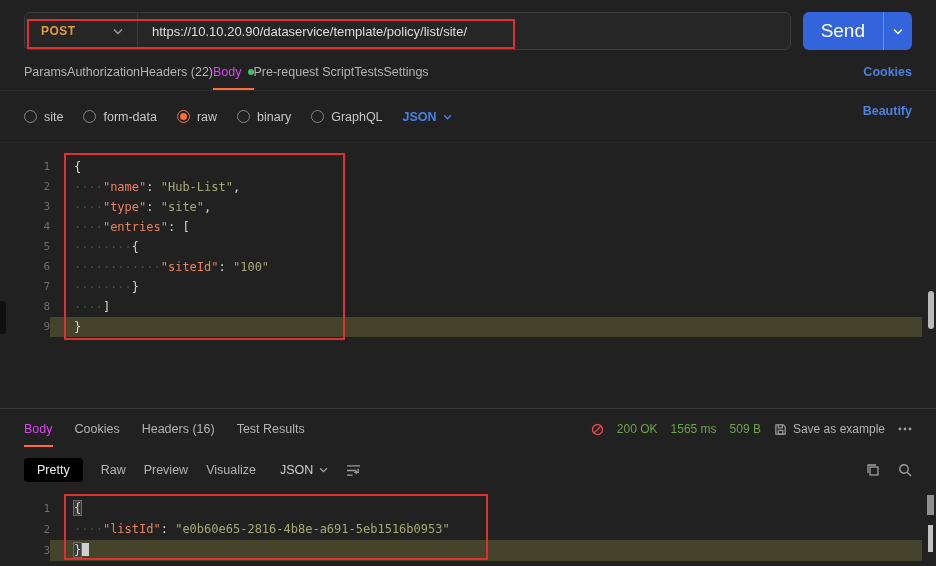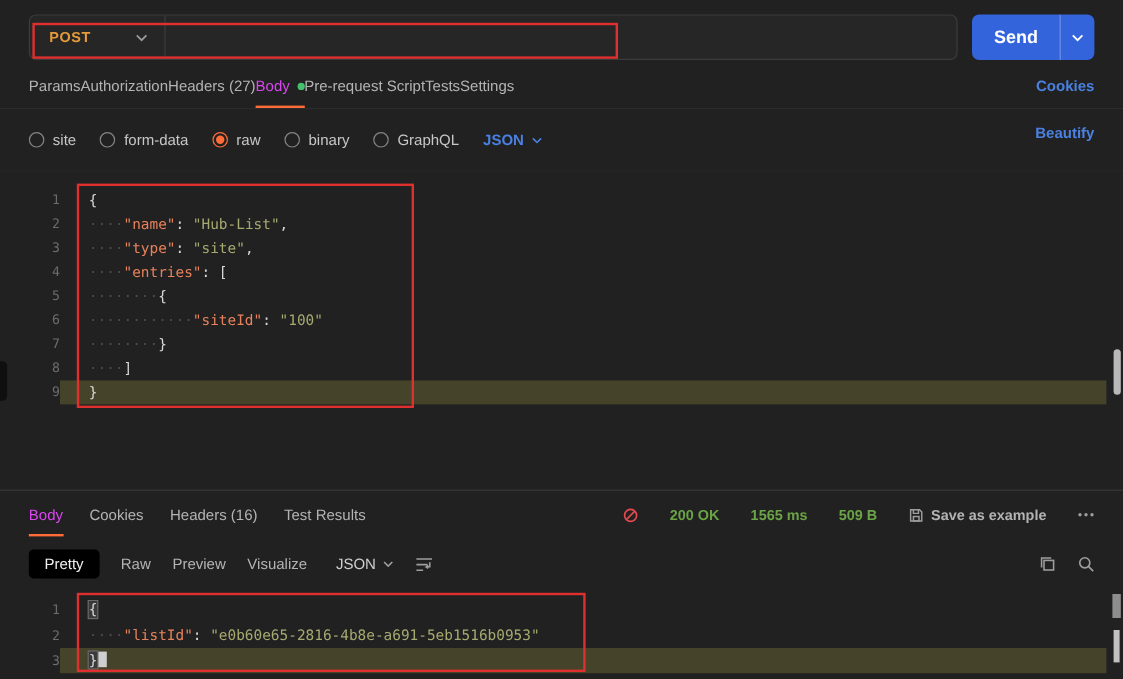--- a/index.html
+++ b/index.html
@@ -8,21 +8,21 @@
   .app{position:relative;width:936px;height:566px;background:#212121;overflow:hidden;}
 
   
   .topbar{display:flex;align-items:center;gap:12px;padding:12px 24px 0 24px;}
   .url-box{position:relative;flex:1;height:38px;display:flex;align-items:center;background:#262626;border:1px solid #3b3b3b;border-radius:6px;}
   .method{display:flex;align-items:center;justify-content:space-between;width:112px;padding:0 14px 0 16px;cursor:pointer;height:100%;}
   .method-label{color:#e59a3b;font-weight:700;font-size:12px;letter-spacing:.5px;}
   .vsep{width:1px;align-self:stretch;background:#3b3b3b;margin-right:14px;}
   .url-text{font-size:13px;color:#dedede;white-space:nowrap;overflow:hidden;}
   .send{height:38px;display:flex;align-items:stretch;background:#3364db;border-radius:6px;overflow:hidden;cursor:pointer;flex:0 0 auto;}
-  .send-main{display:flex;align-items:center;padding:16px 18px;color:#fff;font-size:15px;font-weight:700;}
+  .send-main{display:flex;align-items:center;padding:16px 18px;color:#fff;font-size:19px;font-weight:400;}
   .send-sep{width:1px;background:rgba(255,255,255,.28);}
   .send-caret{display:flex;align-items:center;padding:0 9px;color:#fff;}
 
   
   .req-tabs{display:flex;align-items:center;padding:15px 24px 0 24px;border-bottom:1px solid #2c2c2c;font-size:12.5px;color:#b3b3b3;}
   .tab{padding-bottom:11px;cursor:pointer;white-space:nowrap;}
   .tab.active{color:#d946ef;border-bottom:2px solid #ff6c37;padding-bottom:9px;}
   .dot{display:inline-block;width:6px;height:6px;border-radius:50%;background:#45c06e;margin-left:6px;vertical-align:1px;}
   .spacer{flex:1;}
   .link{color:#4a80e0;font-weight:700;font-size:12.5px;cursor:pointer;padding-bottom:11px;}
@@ -54,21 +54,21 @@
 
   
   .anno{position:absolute;border:2px solid #df2f2f;pointer-events:none;z-index:6;}
   .anno-url{left:2px;top:6px;width:488px;height:30px;}
   .anno-req{left:64px;top:10px;width:281px;height:187px;}
   .anno-resp{left:64px;top:2px;width:424px;height:66px;}
 
   
   .divider{height:1px;background:#383838;}
   .resp-header{display:flex;align-items:center;gap:22px;padding:13px 24px 0 24px;font-size:12.5px;color:#b3b3b3;}
-  .resp-meta{margin-left:auto;display:flex;align-items:center;gap:26px;padding-bottom:11px;font-size:12px;font-weight:bold;}
+  .resp-meta{margin-left:auto;display:flex;align-items:center;gap:13px;padding-bottom:11px;font-size:12px;}
   .green{color:#6ba446;}
   .meta-gray{color:#b3b3b3;display:flex;align-items:center;gap:6px;cursor:pointer;}
   .resp-toolbar{display:flex;align-items:center;gap:18px;padding:11px 24px 10px 24px;}
   .view{font-size:12.5px;color:#b3b3b3;cursor:pointer;}
   .view.active{background:#000000;color:#f0f0f0;padding:5px 13px;border-radius:4px;}
   .json-dd{display:flex;gap:6px;align-items:center;color:#cfcfcf;font-size:12.5px;cursor:pointer;margin-left:6px;}
   .tool-right{margin-left:auto;display:flex;align-items:center;gap:18px;}
   .icon-btn{color:#9e9e9e;cursor:pointer;display:flex;align-items:center;}
 
   
@@ -87,37 +87,38 @@
     <div class="url-box">
       <div class="method">
         <span class="method-label">POST</span>
         <span class="icon-btn">
           <svg width="10" height="7" viewBox="0 0 10 7">
               <path d="M1 1.5 L5 5.5 L9 1.5" fill="none" stroke="#9a9a9a" stroke-width="1.5"></path>
             </svg>
         </span>
       </div>
       <div class="vsep"></div>
+      <div class="url-text">https://10.10.20.90/dataservice/template/policy/list/site/</div>
       <div class="anno anno-url"></div>
     </div>
     <div class="send">
       <span class="send-main">Send</span>
       <span class="send-sep"></span>
       <span class="send-caret">
         <svg width="10" height="7" viewBox="0 0 10 7">
             <path d="M1 1.5 L5 5.5 L9 1.5" fill="none" stroke="#fff" stroke-width="1.5"></path>
           </svg>
       </span>
     </div>
   </div>
 
   <div class="req-tabs">
     <span class="tab">Params</span>
     <span class="tab">Authorization</span>
-    <span class="tab">Headers (27)</span>
+    <span class="tab">Headers (22)</span>
     <span class="tab active"><span>Body</span><span class="dot"></span></span>
     <span class="tab">Pre-request Script</span>
     <span class="tab">Tests</span>
     <span class="tab">Settings</span>
     <span class="spacer"></span>
     <span class="link">Cookies</span>
   </div>
 
   <div class="body-opts">
     <span class="radio">

